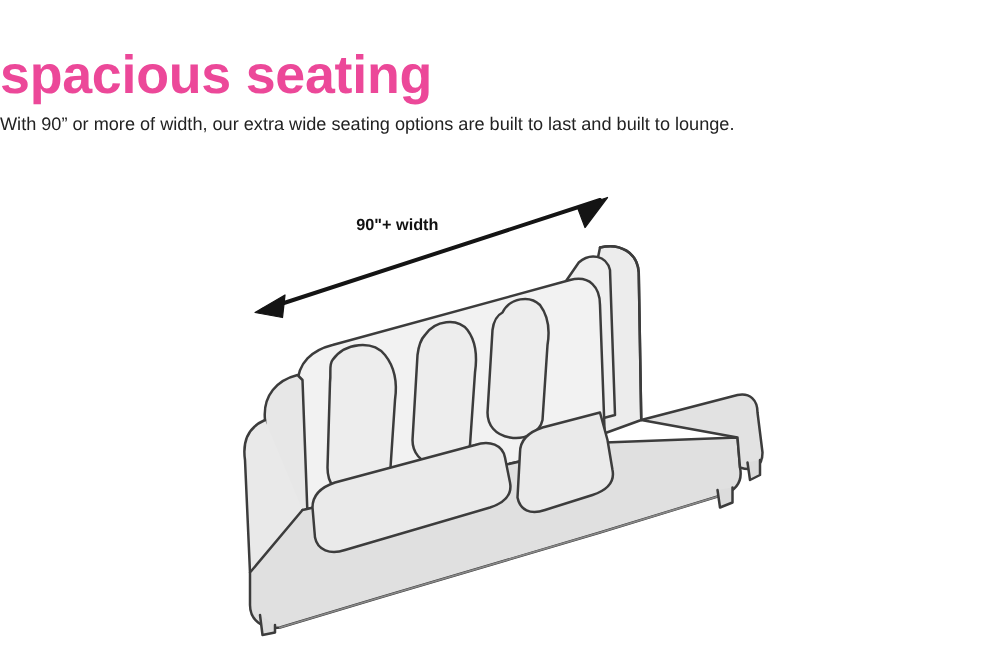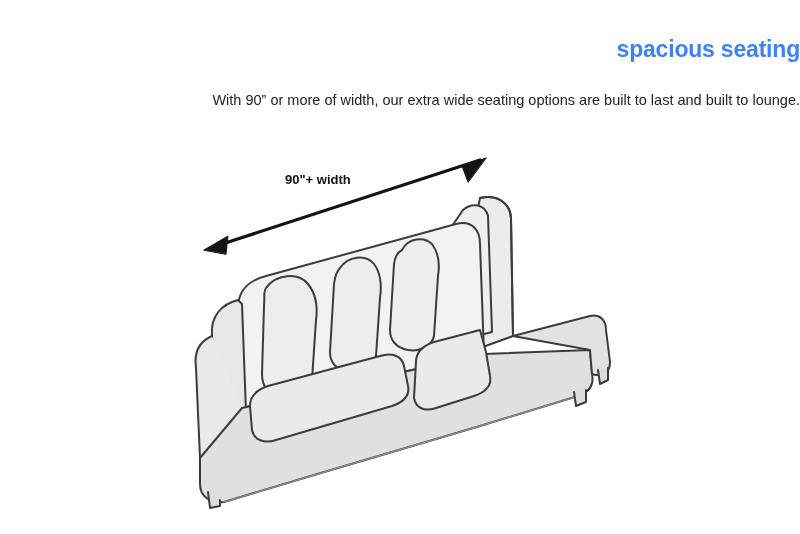--- a/index.html
+++ b/index.html
@@ -15,32 +15,32 @@
     width: 800px;
     height: 534px;
     background: #ffffff;
     overflow: hidden;
   }
   .title {
     position: absolute;
     top: 36px;
     left: 0;
     width: 800px;
-    text-align: right;
-    font-size: 23px;
+    text-align: left;
+    font-size: 43px;
     font-weight: bold;
-    color: #3b82f6;
+    color: #ec4899;
     letter-spacing: -0.2px;
   }
   .subtitle {
     position: absolute;
     top: 89px;
     left: 0;
     width: 800px;
-    text-align: right;
+    text-align: left;
     font-size: 14.5px;
     line-height: 22px;
     color: #222222;
   }
   .subtitle .line {
     display: block;
   }
   .dim-label {
     position: absolute;
     top: 172px;

